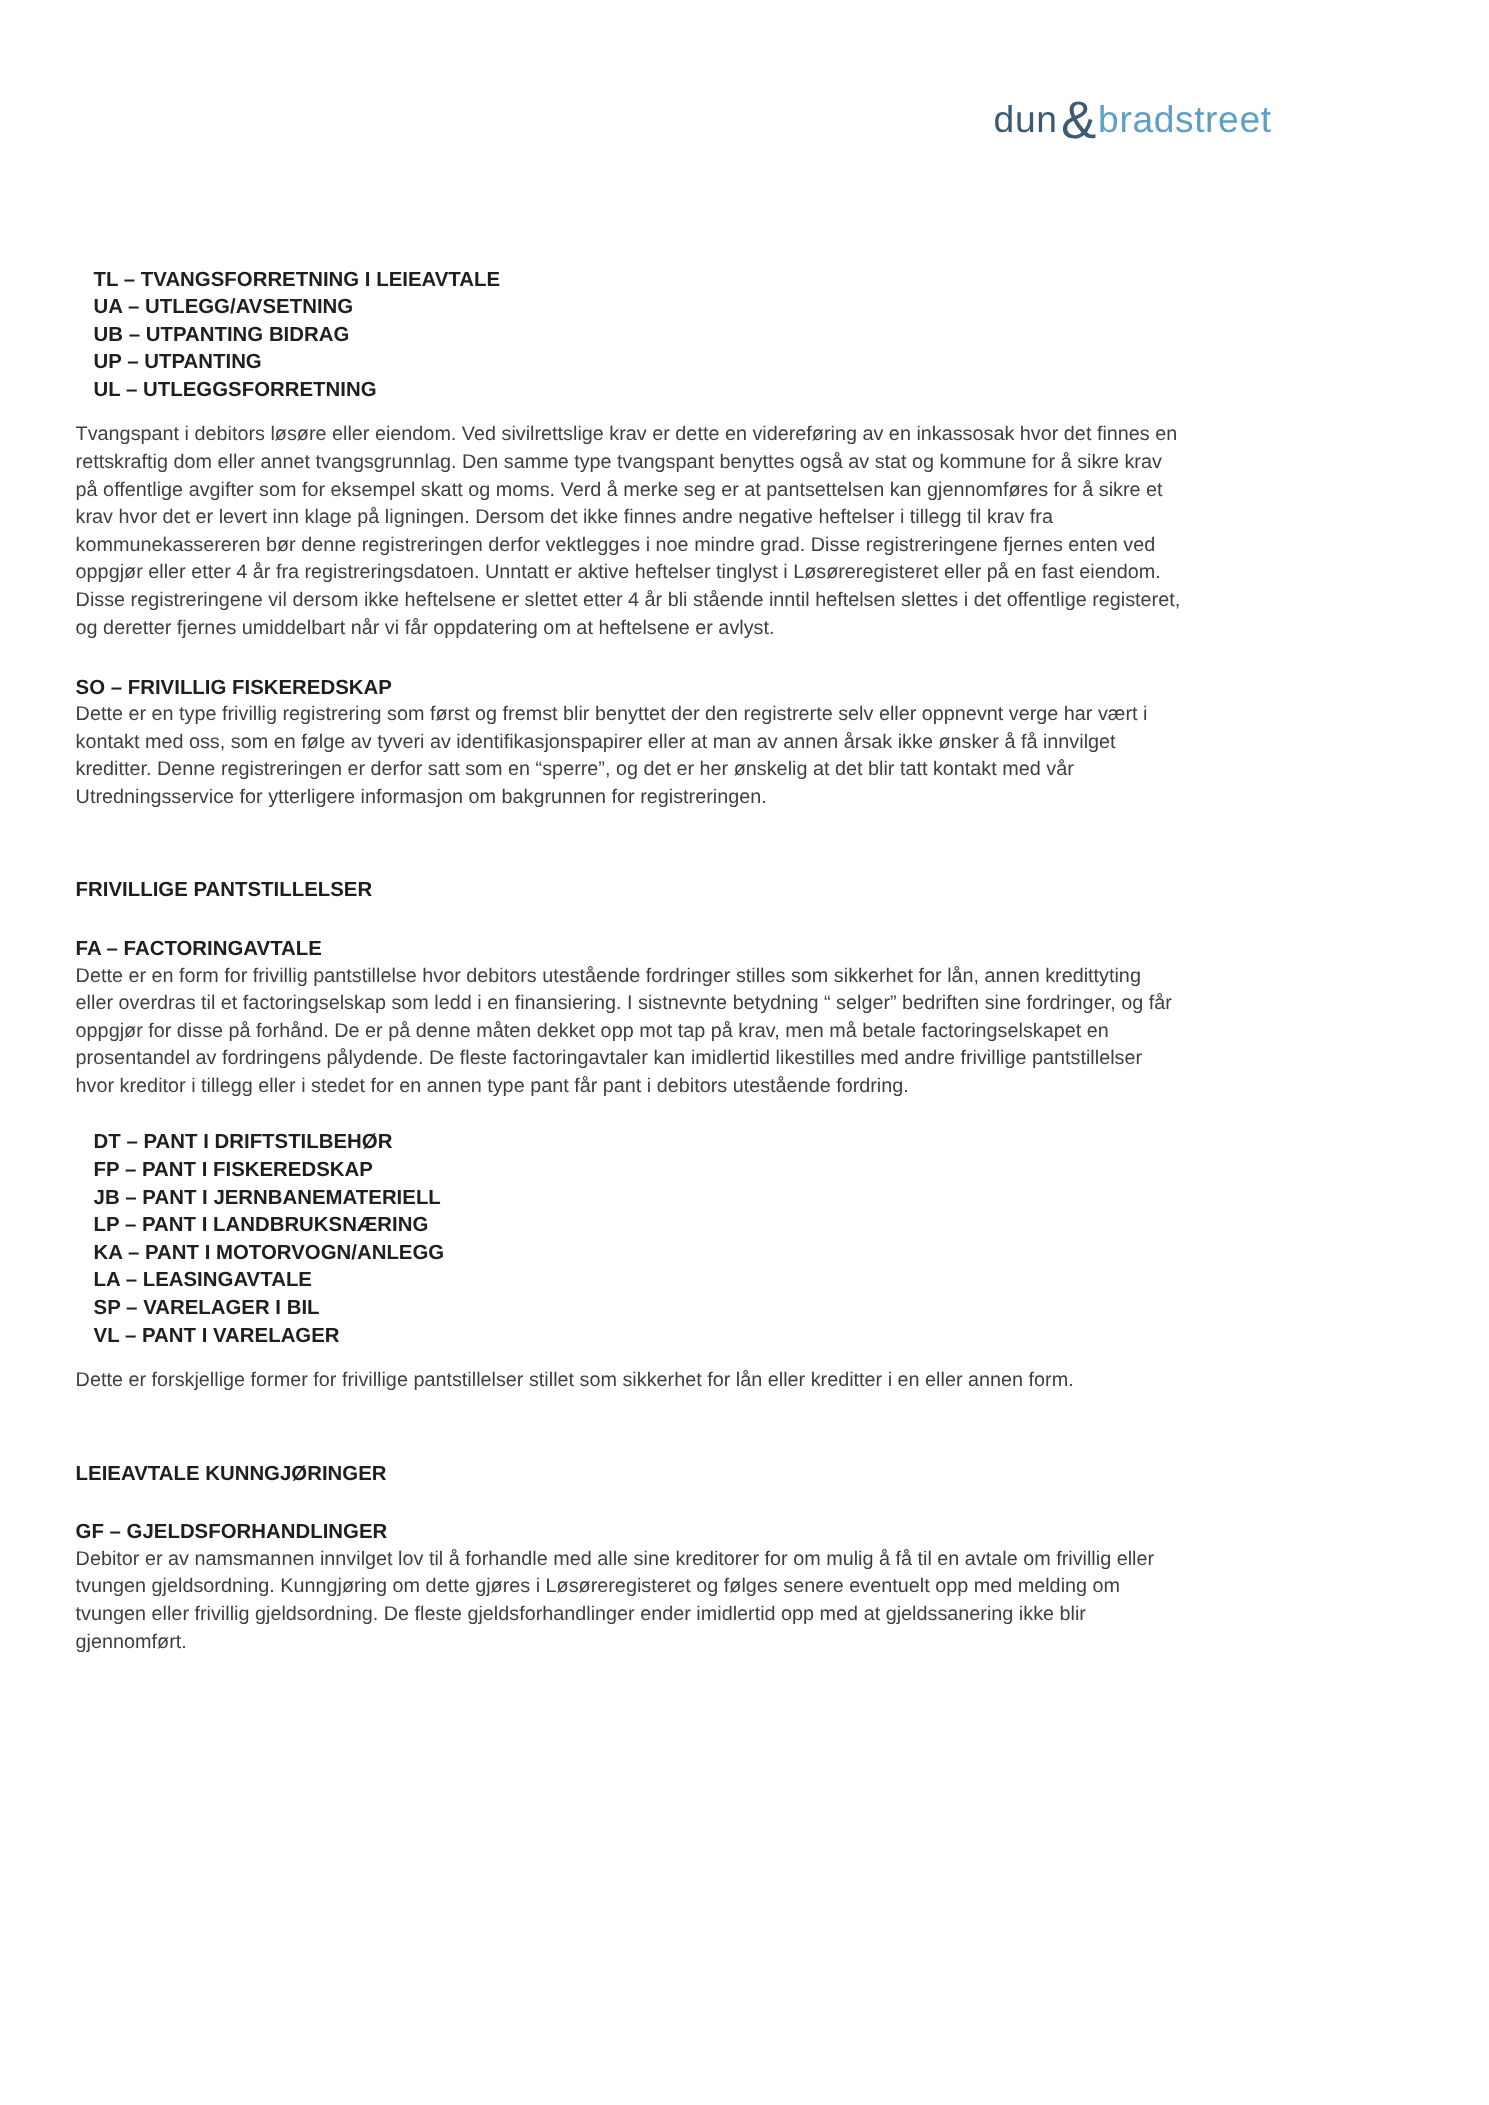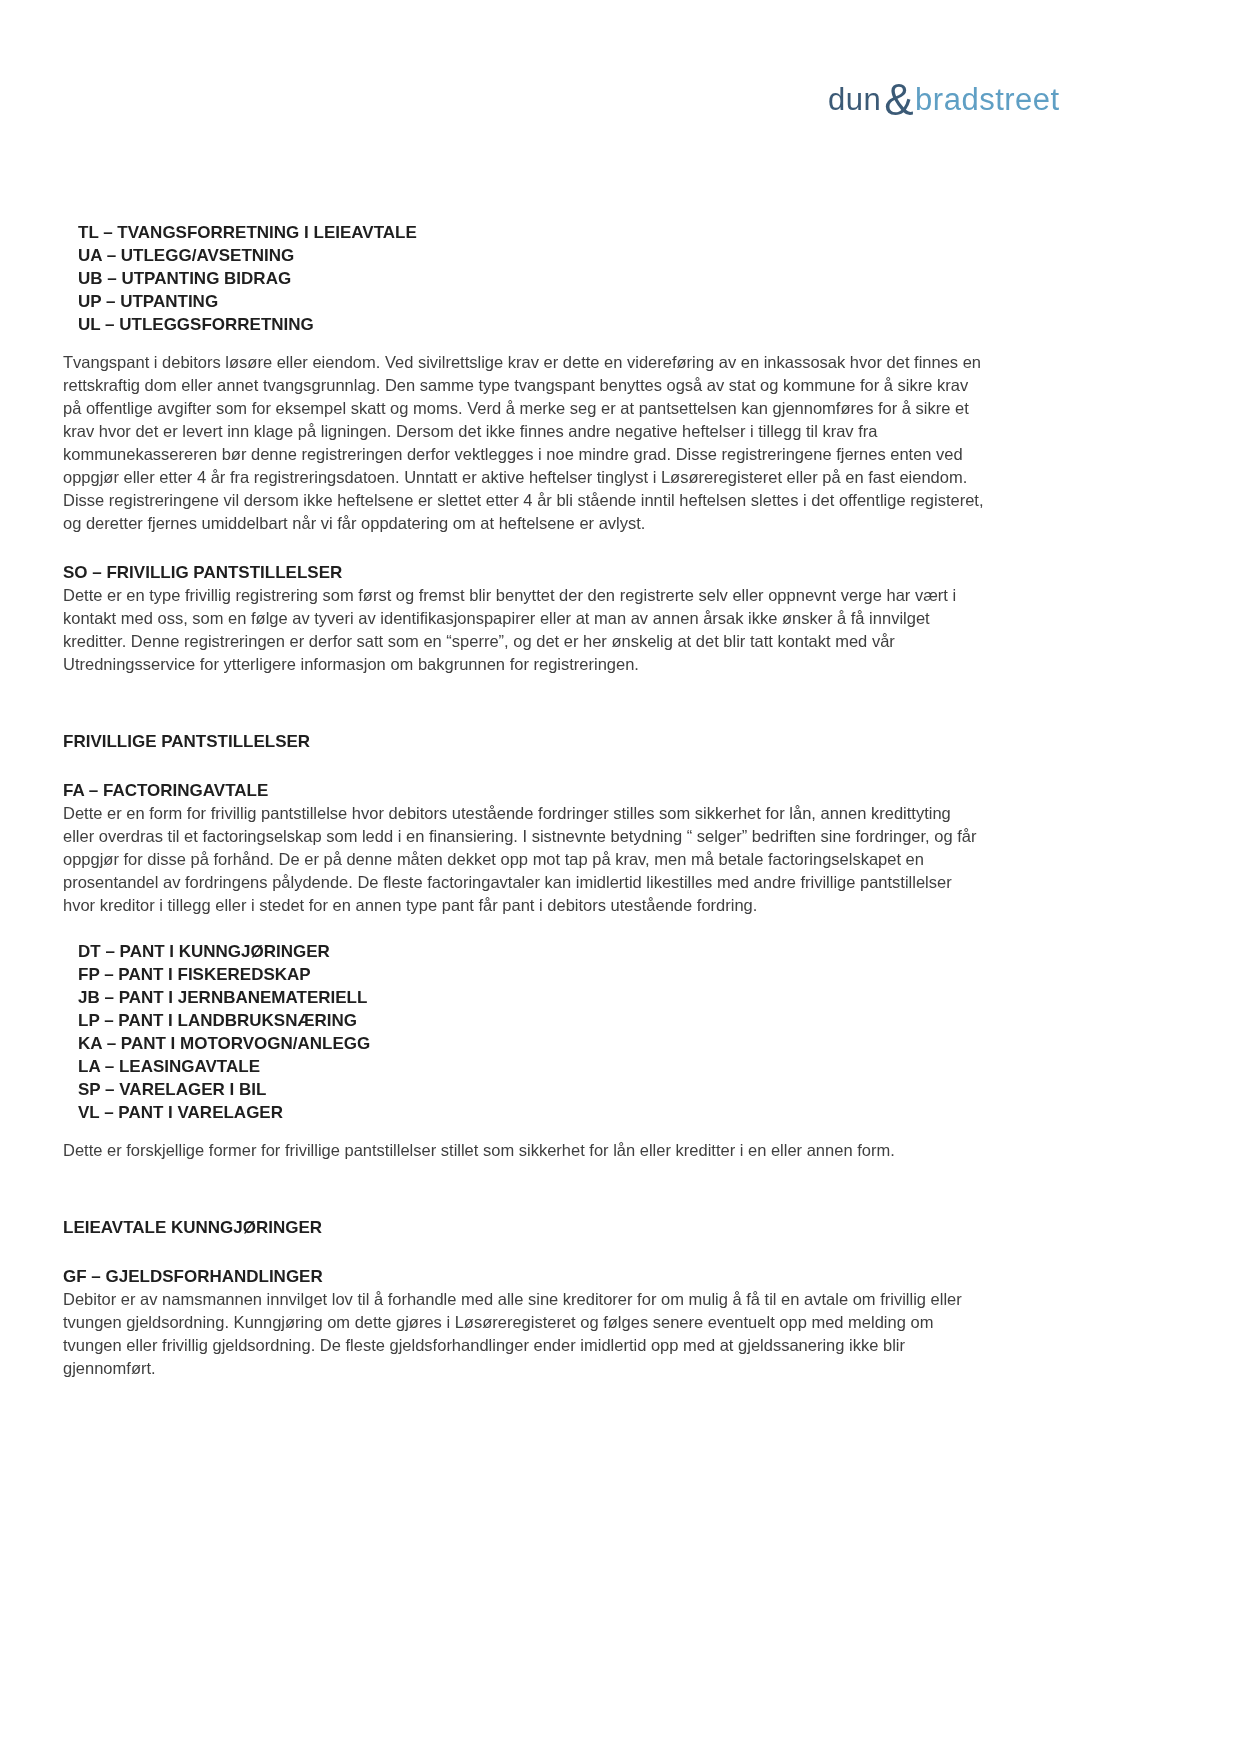--- a/index.html
+++ b/index.html
@@ -86,27 +86,27 @@
   <div class="content">
 
   <div class="codes">
         <div class="code-line">TL – TVANGSFORRETNING I LEIEAVTALE</div>
         <div class="code-line">UA – UTLEGG/AVSETNING</div>
         <div class="code-line">UB – UTPANTING BIDRAG</div>
         <div class="code-line">UP – UTPANTING</div>
         <div class="code-line">UL – UTLEGGSFORRETNING</div>
       </div>
       <div class="para">Tvangspant i debitors løsøre eller eiendom. Ved sivilrettslige krav er dette en videreføring av en inkassosak hvor det finnes en rettskraftig dom eller annet tvangsgrunnlag. Den samme type tvangspant benyttes også av stat og kommune for å sikre krav på offentlige avgifter som for eksempel skatt og moms. Verd å merke seg er at pantsettelsen kan gjennomføres for å sikre et krav hvor det er levert inn klage på ligningen. Dersom det ikke finnes andre negative heftelser i tillegg til krav fra kommunekassereren bør denne registreringen derfor vektlegges i noe mindre grad. Disse registreringene fjernes enten ved oppgjør eller etter 4 år fra registreringsdatoen. Unntatt er aktive heftelser tinglyst i Løsøreregisteret eller på en fast eiendom. Disse registreringene vil dersom ikke heftelsene er slettet etter 4 år bli stående inntil heftelsen slettes i det offentlige registeret, og deretter fjernes umiddelbart når vi får oppdatering om at heftelsene er avlyst.</div>
-      <div class="heading">SO – FRIVILLIG PANTSTILLELSER</div>
+      <div class="heading">SO – FRIVILLIG FISKEREDSKAP</div>
       <div class="para">Dette er en type frivillig registrering som først og fremst blir benyttet der den registrerte selv eller oppnevnt verge har vært i kontakt med oss, som en følge av tyveri av identifikasjonspapirer eller at man av annen årsak ikke ønsker å få innvilget kreditter. Denne registreringen er derfor satt som en “sperre”, og det er her ønskelig at det blir tatt kontakt med vår Utredningsservice for ytterligere informasjon om bakgrunnen for registreringen.</div>
       <div class="section">FRIVILLIGE PANTSTILLELSER</div>
       <div class="heading">FA – FACTORINGAVTALE</div>
       <div class="para">Dette er en form for frivillig pantstillelse hvor debitors utestående fordringer stilles som sikkerhet for lån, annen kredittyting eller overdras til et factoringselskap som ledd i en finansiering. I sistnevnte betydning “ selger” bedriften sine fordringer, og får oppgjør for disse på forhånd. De er på denne måten dekket opp mot tap på krav, men må betale factoringselskapet en prosentandel av fordringens pålydende. De fleste factoringavtaler kan imidlertid likestilles med andre frivillige pantstillelser hvor kreditor i tillegg eller i stedet for en annen type pant får pant i debitors utestående fordring.</div>
       <div class="codes">
-        <div class="code-line">DT – PANT I KUNNGJØRINGER</div>
+        <div class="code-line">DT – PANT I DRIFTSTILBEHØR</div>
         <div class="code-line">FP – PANT I FISKEREDSKAP</div>
         <div class="code-line">JB – PANT I JERNBANEMATERIELL</div>
         <div class="code-line">LP – PANT I LANDBRUKSNÆRING</div>
         <div class="code-line">KA – PANT I MOTORVOGN/ANLEGG</div>
         <div class="code-line">LA – LEASINGAVTALE</div>
         <div class="code-line">SP – VARELAGER I BIL</div>
         <div class="code-line">VL – PANT I VARELAGER</div>
       </div>
       <div class="para">Dette er forskjellige former for frivillige pantstillelser stillet som sikkerhet for lån eller kreditter i en eller annen form.</div>
       <div class="section">LEIEAVTALE KUNNGJØRINGER</div>

